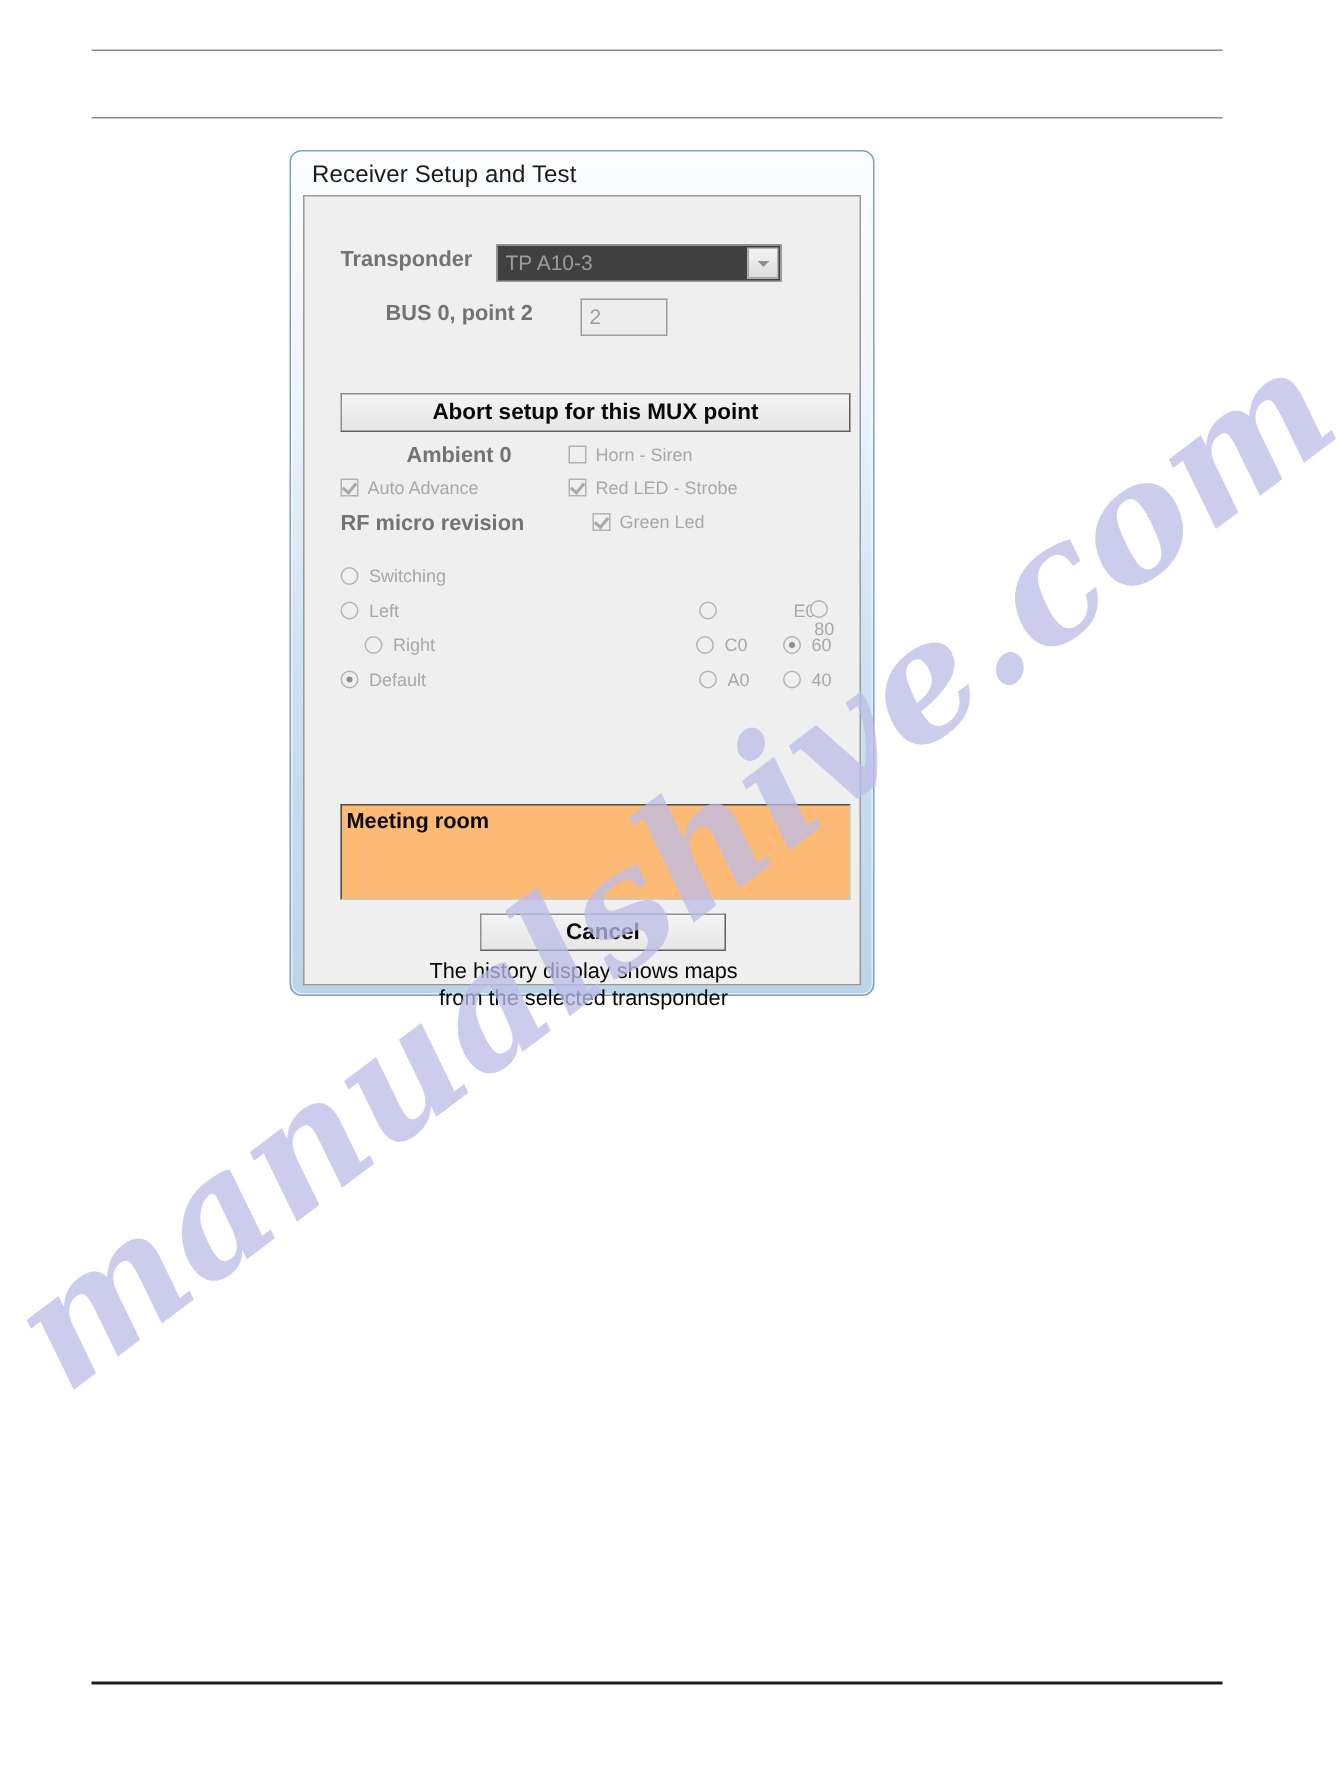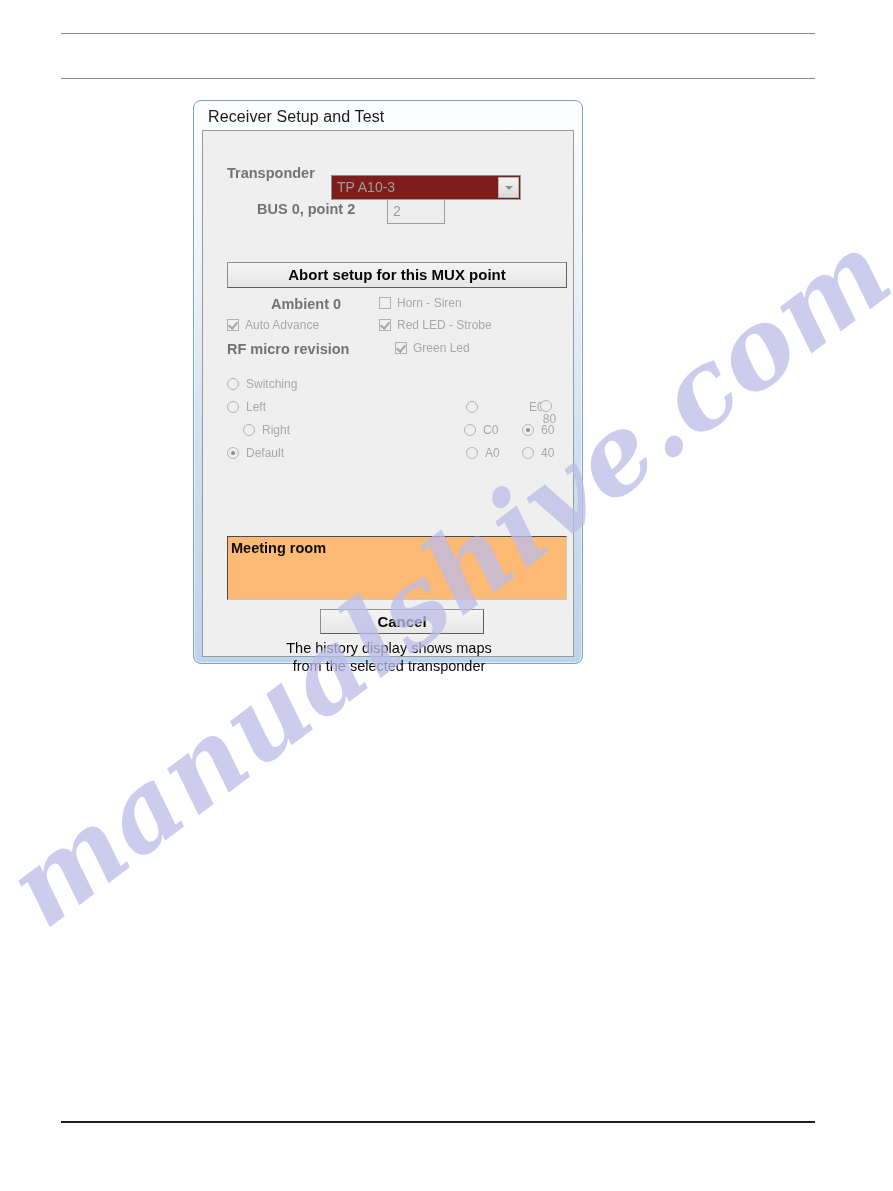--- a/index.html
+++ b/index.html
@@ -84,23 +84,23 @@
   .lbl-dis{
     font-size:12px;
     color:#a8a8a8;
     font-family:"Liberation Sans", sans-serif;
     white-space:nowrap;
   }
 
   
   .combo{
     position:absolute;
-    left:128px;top:44px;
+    left:128px;top:32px;
     width:190px;height:25px;
-    background:#7f1d1d;
+    background:#404040;
     border:1px solid #a0a0a0;
     border-top-color:#8d8d8d;
     border-left-color:#8d8d8d;
     box-sizing:border-box;
   }
   .combo .val{
     position:absolute;left:5px;top:3px;
     font-size:14px;color:#9c9c9c;
     font-family:"Liberation Sans", sans-serif;
   }

